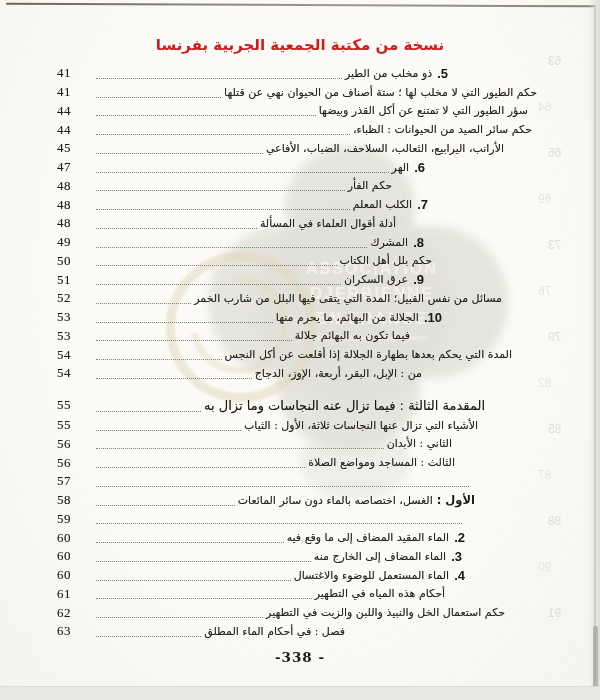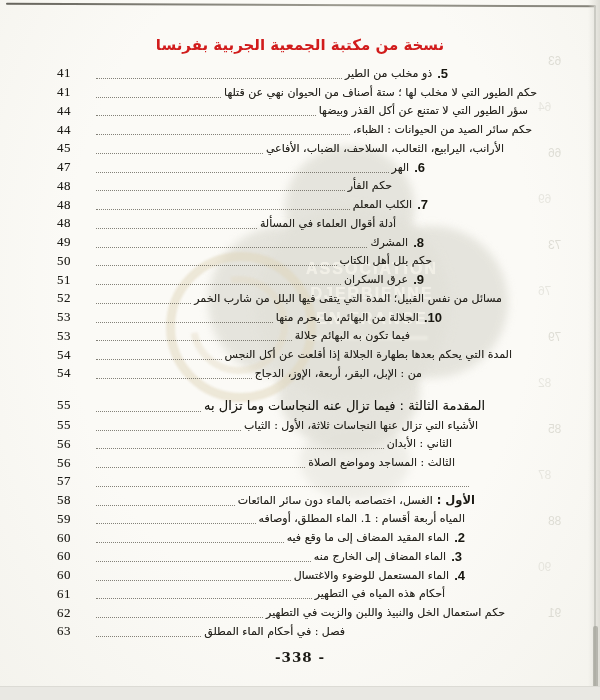--- a/index.html
+++ b/index.html
@@ -227,21 +227,20 @@
         <span class="leader"></span>
         <span class="pg">57</span>
       </div>
       <div class="toc-row" style="padding-right: 65px;">
         <span class="lead">الأول :</span>
         <span class="t">الغسل، اختصاصه بالماء دون سائر المائعات</span>
         <span class="leader"></span>
         <span class="pg">58</span>
       </div>
       <div class="toc-row" style="padding-right: 75px;">
-        <span class="t">المياه أربعة أقسام : 1. الماء المطلق، أوصافه</span>
         <span class="leader"></span>
         <span class="pg">59</span>
       </div>
       <div class="toc-row" style="padding-right: 75px;">
         <span class="num">2.</span>
         <span class="t">الماء المقيد المضاف إلى ما وقع فيه</span>
         <span class="leader"></span>
         <span class="pg">60</span>
       </div>
       <div class="toc-row" style="padding-right: 78px;">

